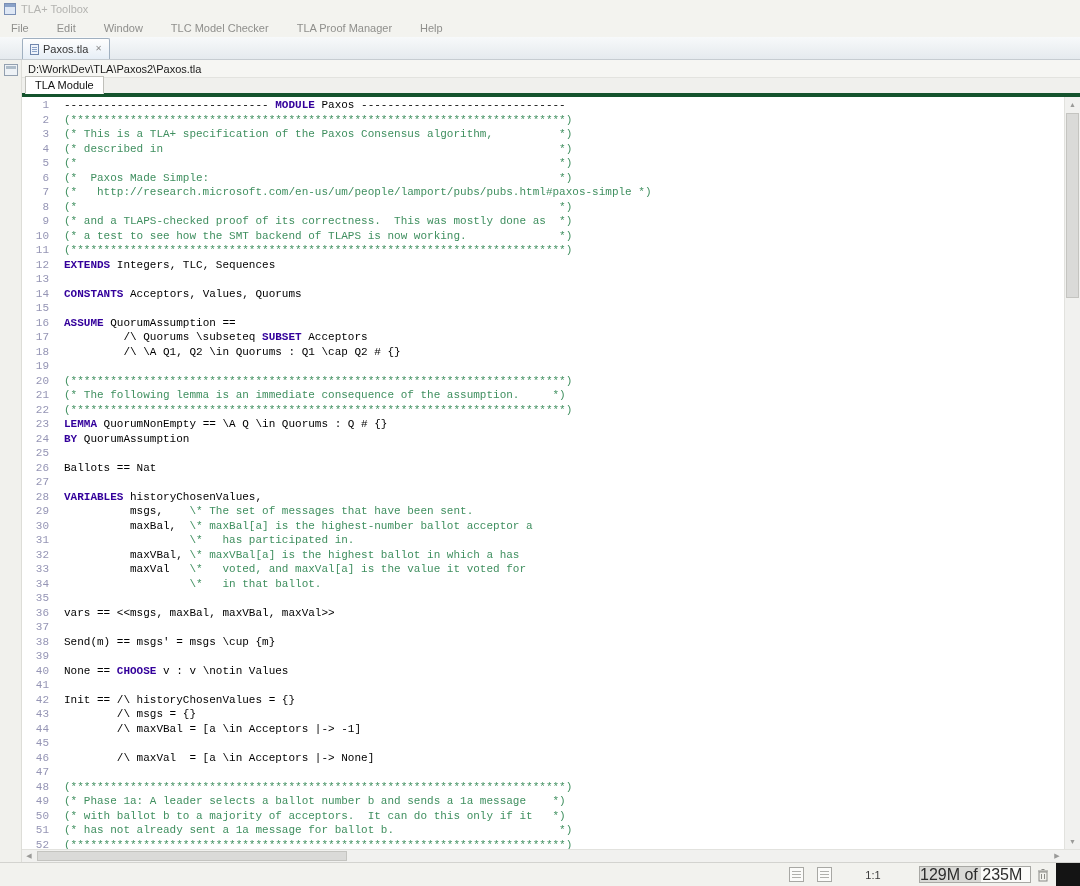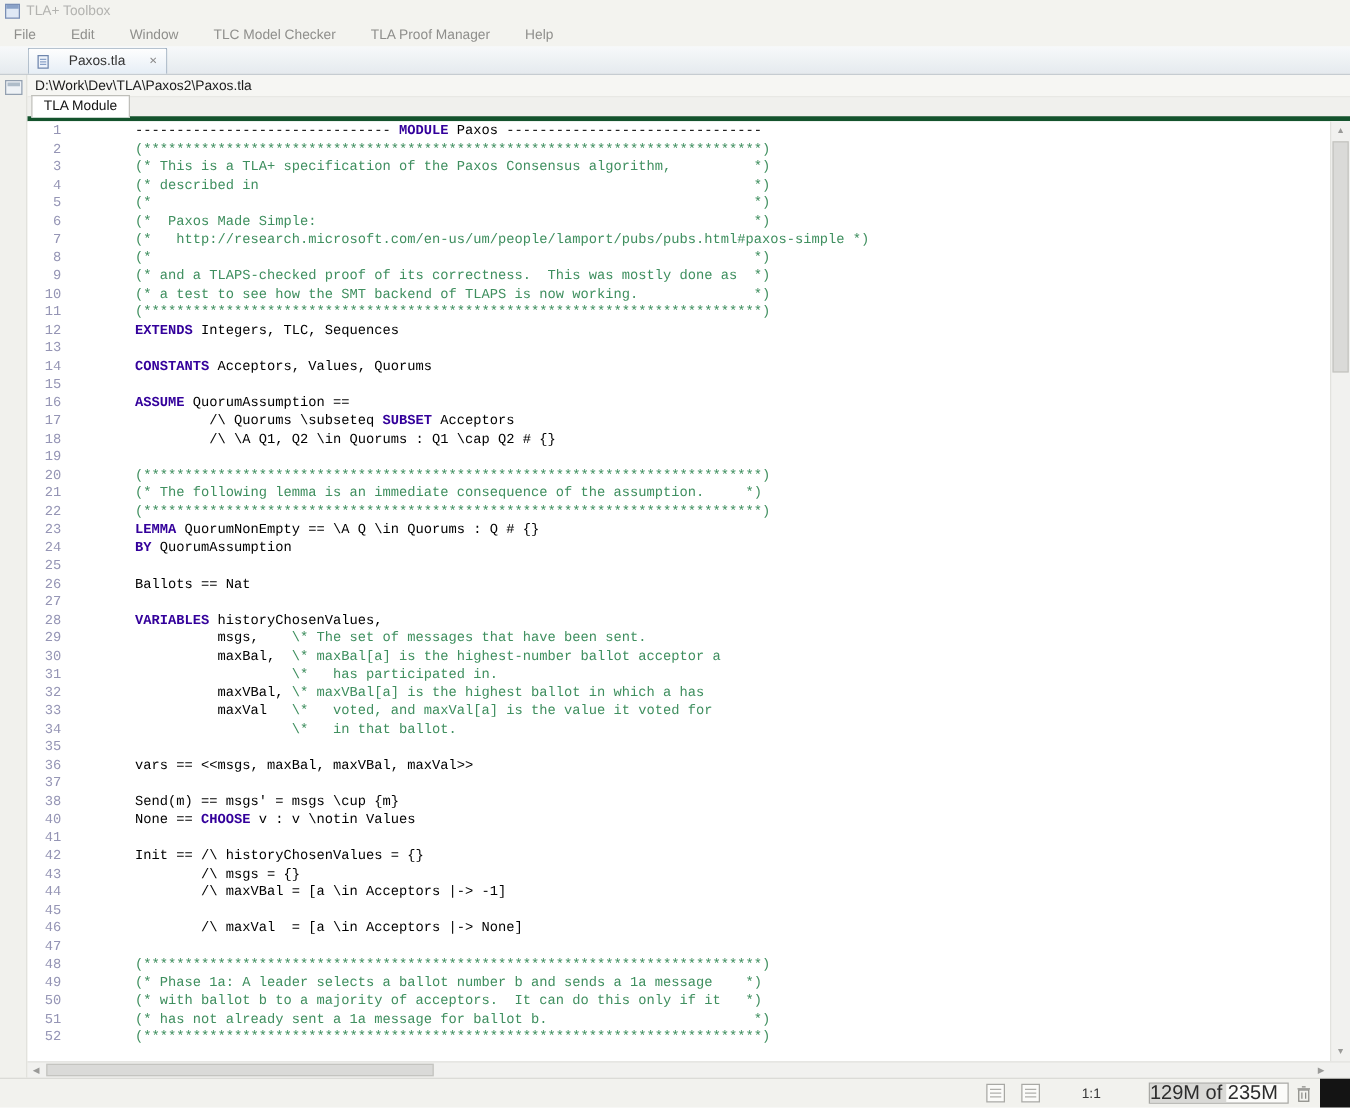--- a/index.html
+++ b/index.html
@@ -12,21 +12,21 @@
   }
   .titlebar { height:18px; display:flex; align-items:center; padding-left:4px; background:#f3f3ef; }
   .app-icon { width:12px; height:12px; border:1px solid #7a8fb5; background:#dfe8f5; display:inline-block; position:relative; }
   .app-icon:before { content:""; position:absolute; left:0; top:0; right:0; height:3px; background:#8aa2c8; }
   .title-text { color:#b3b3b0; margin-left:5px; font-size:11px; }
 
   .menubar { height:19px; display:flex; align-items:center; padding-left:4px; background:#f3f3ef;gap:14px; }
   .menu-item { padding:2px 7px; color:#8f8f8c; cursor:default; }
 
   .tabrow { height:23px; background:linear-gradient(#f7f9fa,#e5eaee); border-bottom:1px solid #c6ccd1; display:flex; align-items:flex-end; padding-left:22px; }
-  .tab { height:21px; display:flex; align-items:center; gap:16px; padding:0 7px;
+  .tab { height:21px; display:flex; align-items:center; gap:4px; padding:0 7px;
          background:linear-gradient(#fefefe,#e6eef6); border:1px solid #a0b0c0; border-bottom:none;
          border-radius:2px 2px 0 0; color:#333; }
   .file-icon { width:9px; height:11px; background:#eef3fb; border:1px solid #6f86ad; position:relative; display:inline-block; }
   .file-icon:before { content:""; position:absolute; left:1px; top:2px; right:1px; height:1px; background:#8aa2c8; box-shadow:0 2px 0 #8aa2c8, 0 4px 0 #8aa2c8; }
   .tab-close { color:#8a8a8a; font-size:8px; margin-left:3px; line-height:1; }
 
   .body-row { position:relative; height:802px; }
   .left-strip { position:absolute; left:0; top:0; width:22px; height:100%; background:#f1f1ed; border-right:1px solid #dddдd8; border-right:1px solid #ddddd8; }
   .restore-icon { margin:4px auto 0 auto; width:14px; height:12px; border:1px solid #93a0b0; background:#eef2f6; position:relative; }
   .restore-icon:before { content:""; position:absolute; left:1px; top:1px; right:1px; height:3px; background:#aebcc9; }
@@ -35,21 +35,21 @@
   .pathbar { height:18px; display:flex; align-items:center; padding-left:6px; background:#f6f6f3; border-bottom:1px solid #e3e3df; color:#1a1a1a; }
   .module-tab-row { height:19px; background:#f0f0ed; border-bottom:4px solid #14532d; display:flex; align-items:flex-end; padding-left:3px; }
   .module-tab { height:18px; margin-bottom:-1px; display:flex; align-items:center; padding:0 9px;
                 background:#ffffff; border:1px solid #bfbfba; border-bottom:1px solid #ffffff; color:#111; }
 
   .editor-area { position:relative; flex:1; background:#ffffff; overflow:hidden; }
   .editor { position:absolute; left:0; top:1px; right:16px; bottom:0; overflow:hidden;
             font-family:"Liberation Mono","DejaVu Sans Mono",monospace; font-size:11px; line-height:14.5px; }
   .code-line { display:flex; height:14.5px; white-space:pre; }
   .lnum { flex:none; width:36px; text-align:right; padding-right:9px; color:#9595b5; }
-  .lcontent { padding-left:6px;margin-left:44px; }
+  .lcontent { padding-left:6px; }
   .tk-t { color:#000000; }
   .tk-k { color:#33009b; font-weight:bold; }
   .tk-c { color:#3f8f5f; }
 
   .vscroll { position:absolute; right:0; top:0; width:16px; height:100%; background:#f1f1ef; border-left:1px solid #e2e2de; }
   .scroll-arrow { height:15px; display:flex; align-items:center; justify-content:center; color:#9a9a98; font-size:7px; }
   .vthumb { position:absolute; left:1px; right:1px; top:16px; height:185px; background:#dadad8; border:1px solid #c4c4c0; }
 
   .hscroll { height:13px; background:#f1f1ef; border-top:1px solid #e2e2de; position:relative; }
   .harrow { position:absolute; top:0; width:14px; height:12px; display:flex; align-items:center; justify-content:center; color:#9a9a98; font-size:7px; }
@@ -139,20 +139,21 @@
             <div class="code-line"><span class="lnum">29</span><span class="lcontent"><span class="tk-t">          msgs,    </span><span class="tk-c">\* The set of messages that have been sent.</span></span></div>
             <div class="code-line"><span class="lnum">30</span><span class="lcontent"><span class="tk-t">          maxBal,  </span><span class="tk-c">\* maxBal[a] is the highest-number ballot acceptor a</span></span></div>
             <div class="code-line"><span class="lnum">31</span><span class="lcontent"><span class="tk-t">                   </span><span class="tk-c">\*   has participated in.</span></span></div>
             <div class="code-line"><span class="lnum">32</span><span class="lcontent"><span class="tk-t">          maxVBal, </span><span class="tk-c">\* maxVBal[a] is the highest ballot in which a has</span></span></div>
             <div class="code-line"><span class="lnum">33</span><span class="lcontent"><span class="tk-t">          maxVal   </span><span class="tk-c">\*   voted, and maxVal[a] is the value it voted for</span></span></div>
             <div class="code-line"><span class="lnum">34</span><span class="lcontent"><span class="tk-t">                   </span><span class="tk-c">\*   in that ballot.</span></span></div>
             <div class="code-line"><span class="lnum">35</span><span class="lcontent"></span></div>
             <div class="code-line"><span class="lnum">36</span><span class="lcontent"><span class="tk-t">vars == &lt;&lt;msgs, maxBal, maxVBal, maxVal&gt;&gt;</span></span></div>
             <div class="code-line"><span class="lnum">37</span><span class="lcontent"></span></div>
             <div class="code-line"><span class="lnum">38</span><span class="lcontent"><span class="tk-t">Send(m) == msgs' = msgs \cup {m}</span></span></div>
+            <div class="code-line"><span class="lnum">39</span><span class="lcontent"></span></div>
             <div class="code-line"><span class="lnum">40</span><span class="lcontent"><span class="tk-t">None == </span><span class="tk-k">CHOOSE</span><span class="tk-t"> v : v \notin Values</span></span></div>
             <div class="code-line"><span class="lnum">41</span><span class="lcontent"></span></div>
             <div class="code-line"><span class="lnum">42</span><span class="lcontent"><span class="tk-t">Init == /\ historyChosenValues = {}</span></span></div>
             <div class="code-line"><span class="lnum">43</span><span class="lcontent"><span class="tk-t">        /\ msgs = {}</span></span></div>
             <div class="code-line"><span class="lnum">44</span><span class="lcontent"><span class="tk-t">        /\ maxVBal = [a \in Acceptors |-&gt; -1]</span></span></div>
             <div class="code-line"><span class="lnum">45</span></div>
             <div class="code-line"><span class="lnum">46</span><span class="lcontent"><span class="tk-t">        /\ maxVal  = [a \in Acceptors |-&gt; None]</span></span></div>
             <div class="code-line"><span class="lnum">47</span><span class="lcontent"></span></div>
             <div class="code-line"><span class="lnum">48</span><span class="lcontent"><span class="tk-c">(***************************************************************************)</span></span></div>
             <div class="code-line"><span class="lnum">49</span><span class="lcontent"><span class="tk-c">(* Phase 1a: A leader selects a ballot number b and sends a 1a message    *)</span></span></div>

